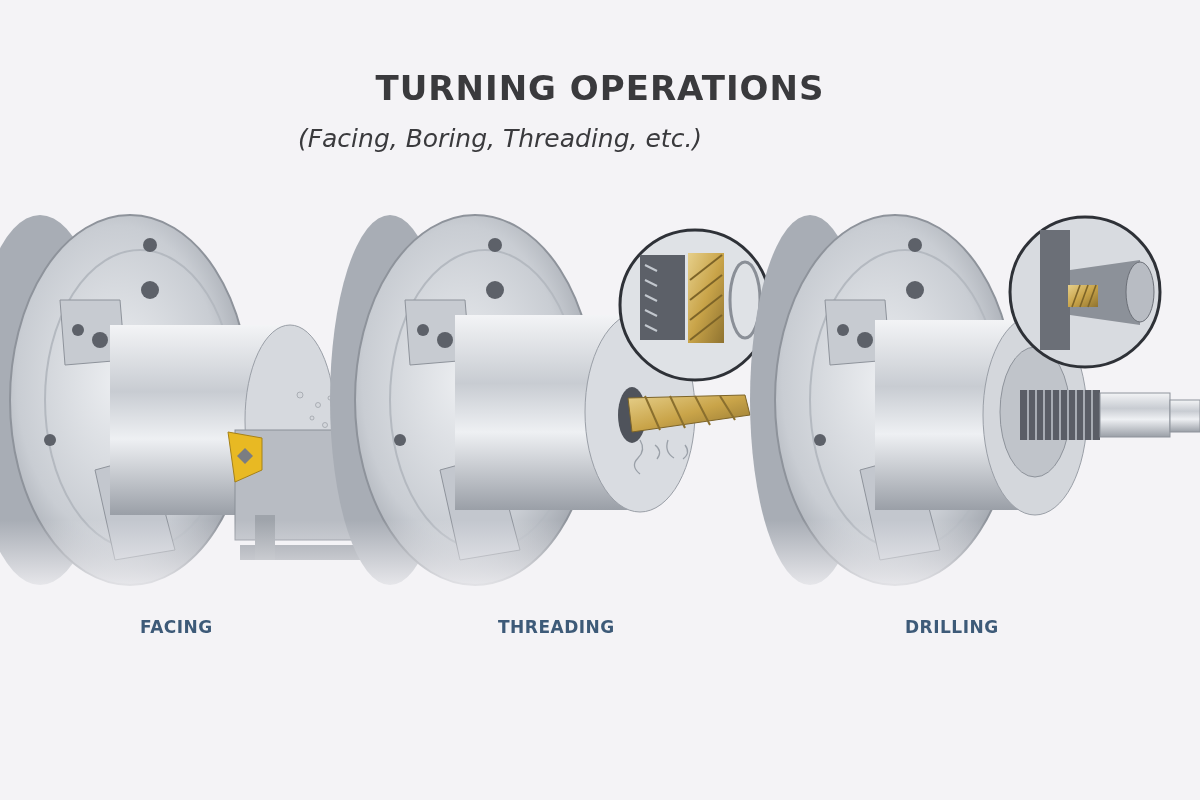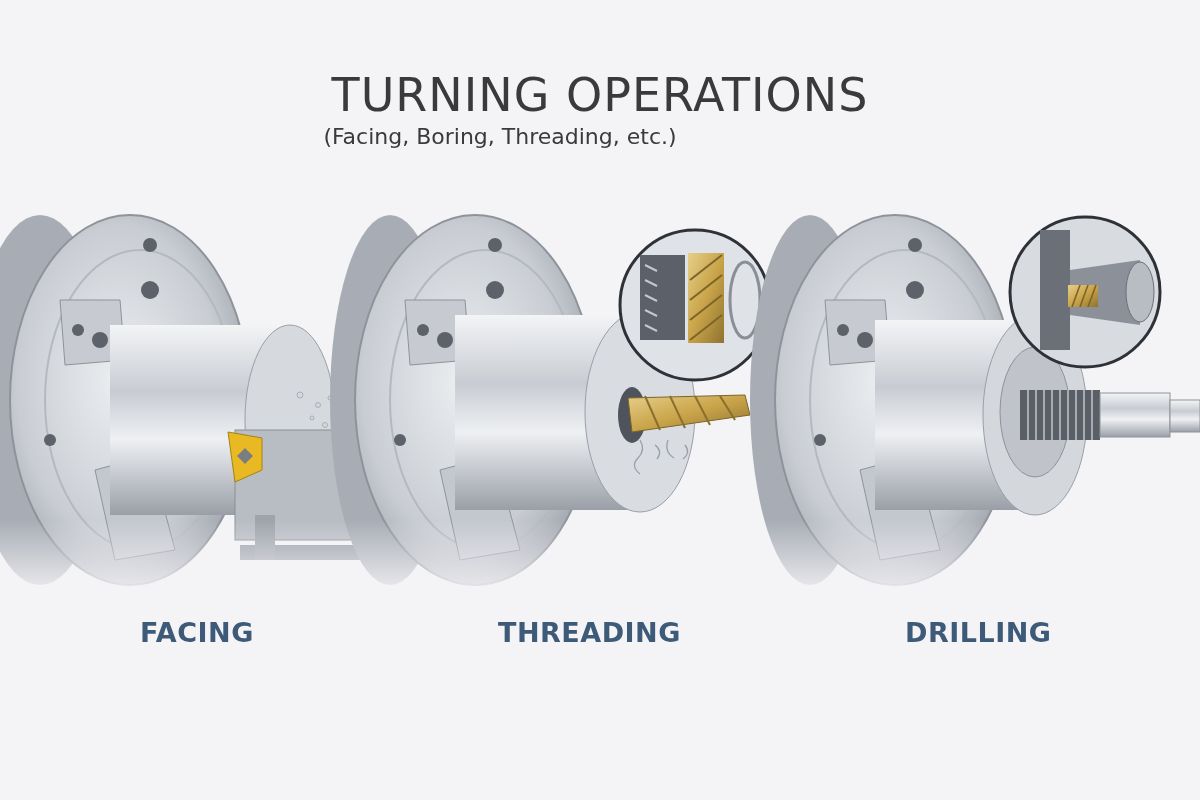--- a/index.html
+++ b/index.html
@@ -4,30 +4,30 @@
 <style>
   html, body { margin: 0; padding: 0; }
   body {
     width: 1200px; height: 800px; overflow: hidden;
     background: #f4f3f6;
     font-family: "DejaVu Sans", "Liberation Sans", sans-serif;
     position: relative;
   }
   .title {
     position: absolute; top: 68px; left: 0; width: 1200px;
-    text-align: center; font-size: 46px; font-weight: normal;
+    text-align: center; font-size: 34px; font-weight: bold;
     color: #3a3a3d; letter-spacing: 1px;
   }
   .subtitle {
     position: absolute; top: 124px; left: 0; width: 1000px;
-    text-align: center; font-size: 22px; color: #3a3a3d;
+    text-align: center; font-size: 25px; color: #3a3a3d; font-style: italic;
   }
   .label {
     position: absolute; top: 617px;
-    font-size: 27px; font-weight: bold; color: #3d5a78;
+    font-size: 17px; font-weight: bold; color: #3d5a78;
     letter-spacing: 0.5px;
   }
   svg.scene { position: absolute; left: 0; top: 0; }
 </style>
 </head>
 <body>
 
 <div class="title">TURNING OPERATIONS</div>
 <div class="subtitle">(Facing, Boring, Threading, etc.)</div>
 

